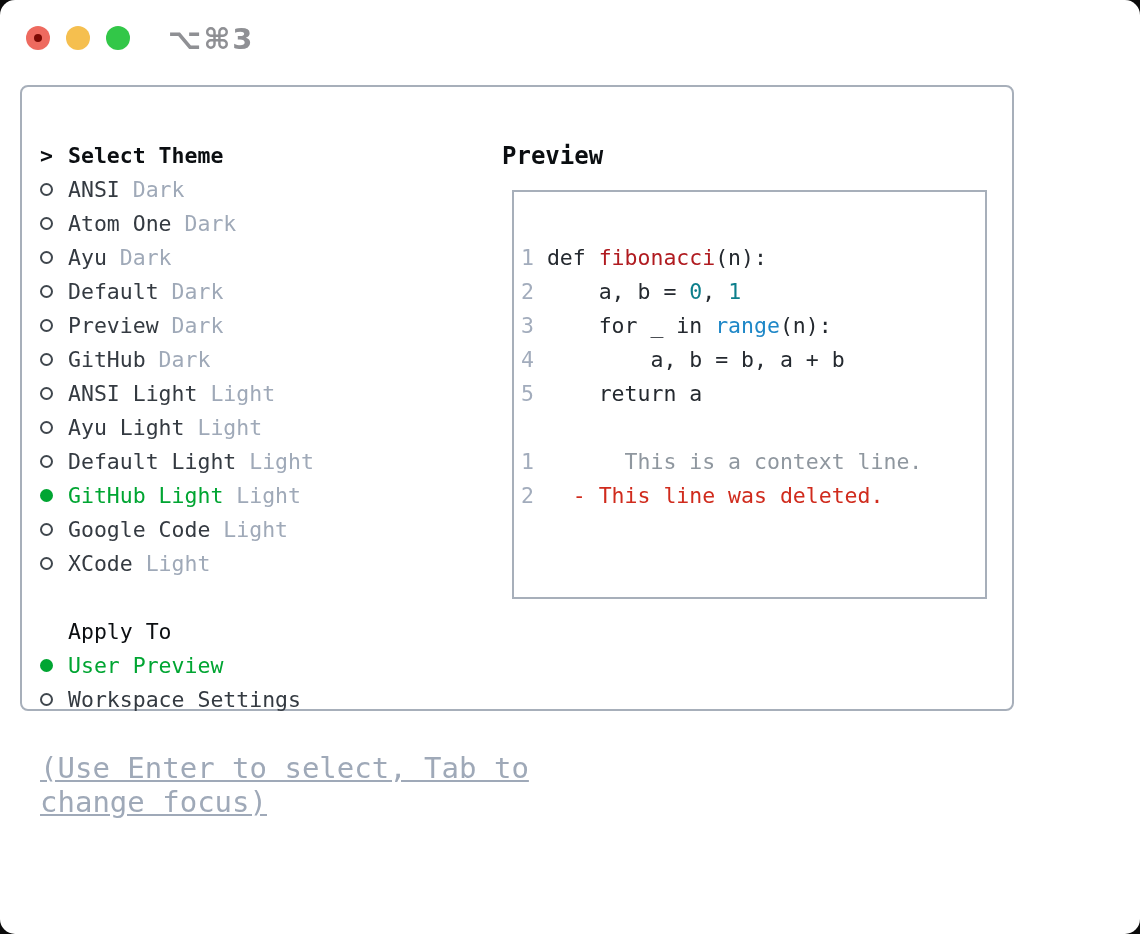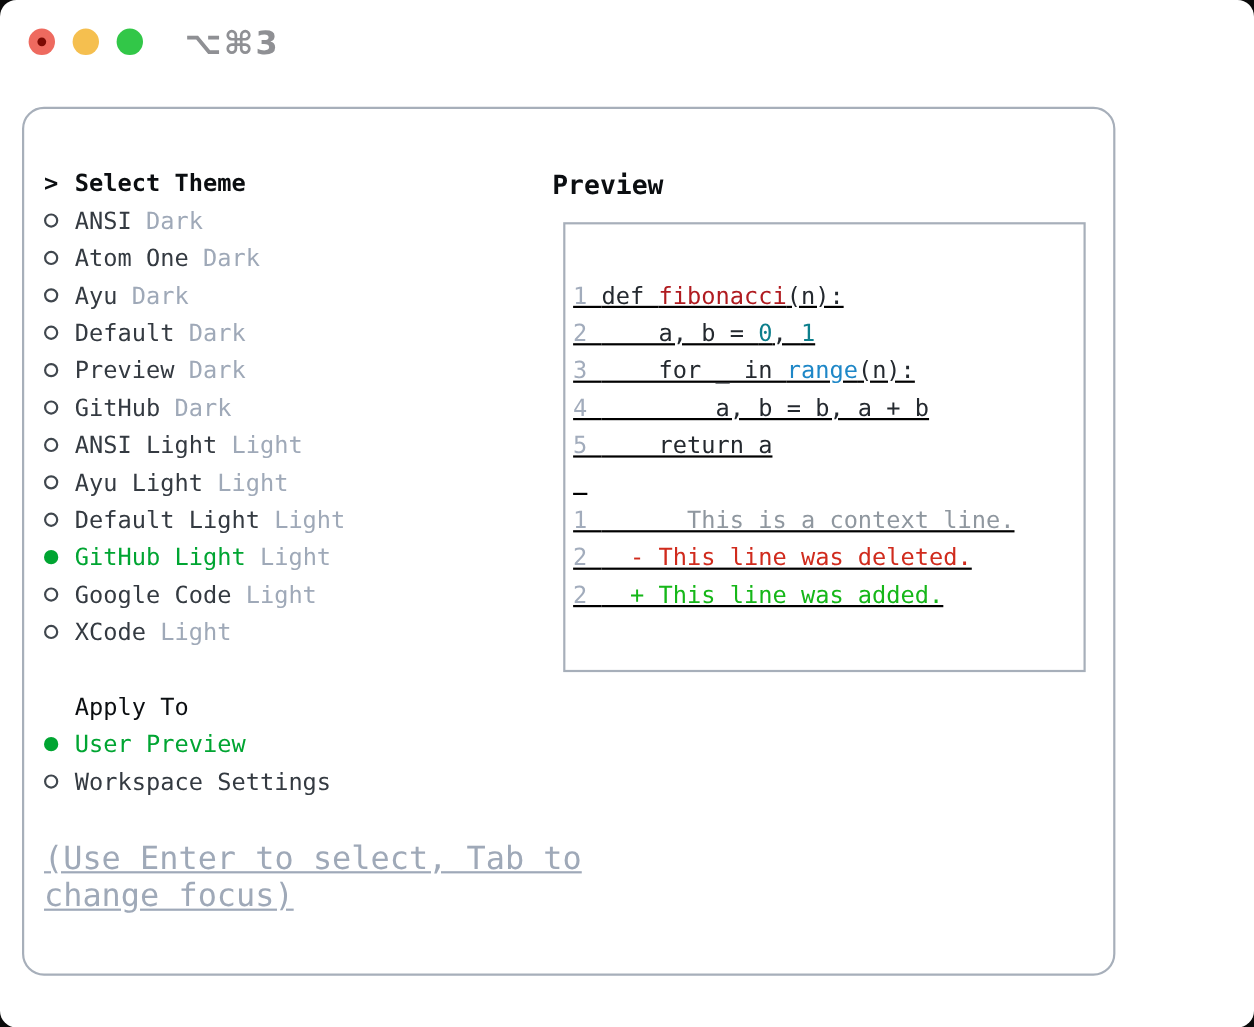--- a/index.html
+++ b/index.html
@@ -19,22 +19,22 @@
   .light .dot {
     position:absolute; left:8px; top:8px; width:8px; height:8px;
     border-radius:50%; background:var(--traffic-red-dot);
   }
   .win-title {
     position:absolute; left:168px; top:22px; font-family:"DejaVu Sans","Liberation Sans",sans-serif;
     font-size:29px; font-weight:bold; color:var(--title-gray); letter-spacing:2px;
   }
   
   .panel {
-    position:absolute; left:20px; top:97px; width:994px; height:790px;
-    border:2px solid var(--border); border-radius:20px; box-sizing:border-box;
+    position:absolute; left:20px; top:85px; width:994px; height:626px;
+    border:2px solid var(--border); border-radius:8px; box-sizing:border-box;
     background:#ffffff;
   }
   .row { height:34px; line-height:34px; white-space:pre; font-size:21.5px; color:var(--text); }
   .row.blank { visibility:hidden; }
   .bullet { display:inline-block; width:28px; }
   .radio {
     display:inline-block; width:13px; height:13px; border-radius:50%;
     border:2px solid #40474e; box-sizing:border-box; vertical-align:middle;
     margin-bottom:4px;
   }
@@ -47,21 +47,21 @@
   .help { margin-top:0; white-space:pre; color:var(--muted); font-size:29px; line-height:34px;text-decoration:underline; }
   
   .preview-heading {
     position:absolute; left:480px; top:52px; height:34px; line-height:34px;
     font-size:24px; font-weight:bold; color:var(--heading); white-space:pre;
   }
   .preview-box {
     position:absolute; left:490px; top:103px; width:475px; height:409px;
     border:2px solid var(--border); box-sizing:border-box; background:#ffffff;
   }
-  .code { position:absolute; left:7px; top:49px;text-decoration:underline; }
+  .code { position:absolute; left:7px; top:49px; }
   .pline { height:34px; line-height:34px; white-space:pre; font-size:21.5px; }
   .ln { color:var(--line-number); }
   .c-code { color:var(--code-text); }
   .c-fn   { color:var(--code-fn); }
   .c-lit  { color:var(--code-lit); }
   .c-call { color:var(--code-call); }
   .c-ctx  { color:var(--diff-ctx); }
   .c-del  { color:var(--diff-del); }
   .c-add  { color:var(--diff-add); }
 </style>
@@ -114,19 +114,18 @@
       <div class="preview-box">
         <div class="code" id="preview-code">
             <div class="pline"><span class="ln">1 </span><span class="c-code">def </span><span class="c-fn">fibonacci</span><span class="c-code">(n):</span></div>
             <div class="pline"><span class="ln">2 </span><span class="c-code">    a, b = </span><span class="c-lit">0</span><span class="c-code">, </span><span class="c-lit">1</span></div>
             <div class="pline"><span class="ln">3 </span><span class="c-code">    for _ in </span><span class="c-call">range</span><span class="c-code">(n):</span></div>
             <div class="pline"><span class="ln">4 </span><span class="c-code">        a, b = b, a + b</span></div>
             <div class="pline"><span class="ln">5 </span><span class="c-code">    return a</span></div>
             <div class="pline"><span class="ln"> </span></div>
             <div class="pline"><span class="ln">1 </span><span class="c-ctx">      This is a context line.</span></div>
             <div class="pline"><span class="ln">2 </span><span class="c-del">  - This line was deleted.</span></div>
-            <div class="pline"><span class="ln">2 </span><span class="c-add">  + This line was added.</span></div>
           </div>
       </div>
 
     </div>
   </div>
 </div>
 
 </body></html>

